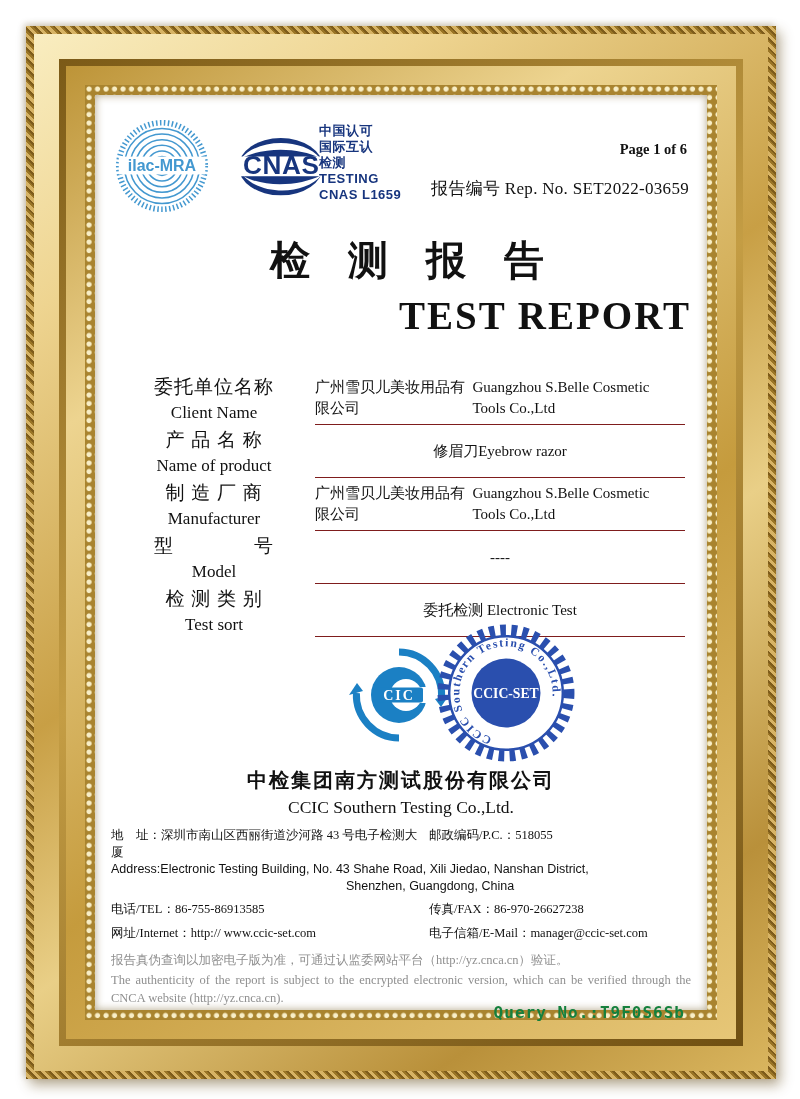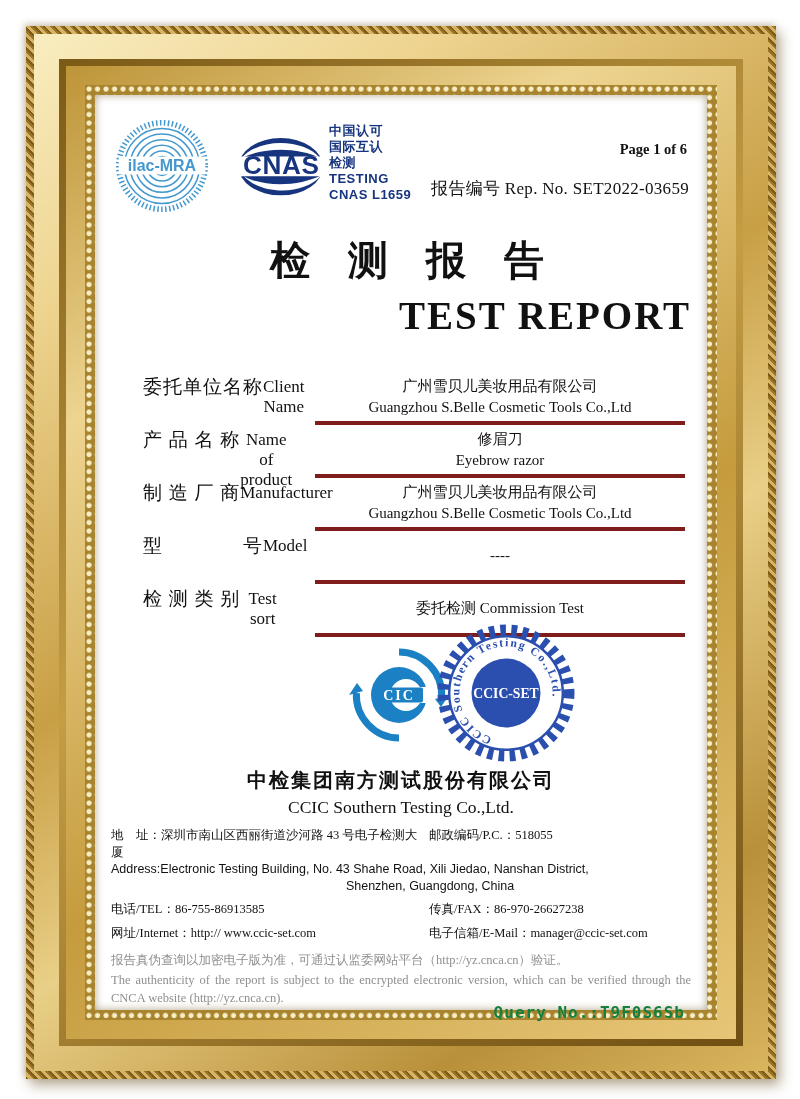--- a/index.html
+++ b/index.html
@@ -22,42 +22,42 @@
         background:radial-gradient(circle at 4px 4px,#f8eec6 2.2px,#a9842f 3px);
         background-size:8.5px 8.5px; }
   .paper { width:100%; height:100%; background:#fff; position:relative;
            box-shadow:inset 0 0 9px rgba(100,75,15,.5);
            padding:14px 16px 0; color:#111; }
 
   
   .hdr { position:relative; height:104px; margin-top:6px; }
   .ilac { position:absolute; left:4px; top:4px; }
   .cnas { position:absolute; left:120px; top:10px; }
-  .cnas-block { position:absolute; left:218px; top:8px;
+  .cnas-block { position:absolute; left:208px; top:8px;
     font-family:"Liberation Sans","DejaVu Sans",sans-serif; font-weight:bold;
     font-size:13px; line-height:16px; color:#17357e; letter-spacing:.5px; }
   .page-info { position:absolute; right:4px; top:26px; font-weight:bold; font-size:14.5px; }
   .report-no { position:absolute; right:2px; top:62px; font-size:17px; letter-spacing:.3px; }
 
   
   .title-cn { margin-top:14px; text-align:center; font-size:40px; font-weight:600;
               word-spacing:24px; letter-spacing:2px; padding-left:14px; }
   .title-en { margin-top:5px; text-align:right; font-size:39px; font-weight:bold;
               letter-spacing:2px; padding-left:14px; }
 
   
   .form { margin-top:34px; padding-left:32px; padding-right:6px; }
   .frow { display:flex; height:53px; }
-  .flabel { width:142px; text-align:center; display:flex; 
+  .flabel { width:142px; text-align:center; display:flex; flex-direction:column;
             justify-content:flex-start; padding-top:2px; }
   .flabel .cn { font-size:19px; letter-spacing:1px; white-space:nowrap; }
   .flabel .en { font-size:17px; margin-top:3px; }
-  .fvalue { flex:1; margin-left:30px; border-bottom:4px solid #7f1d1d;
-            display:flex; flex-direction:column; justify-content:center;
-            align-items:center; text-align:right; }
+  .fvalue { flex:1; margin-left:30px; border-bottom:1px solid #7f1d1d;
+            display:flex; justify-content:center;
+            align-items:center; text-align:left; }
   .fvalue .cn { font-size:15px; line-height:21px; }
   .fvalue .en { font-size:15px; line-height:21px; }
   .fvalue .single { font-size:15px; }
 
   
   .stamps { display:flex; align-items:center; margin:-12px 0 0 238px; height:140px; position:relative; }
   .stamp-set { margin-left:-14px; margin-top:-4px; }
 
   
   .company-cn { text-align:center; font-family:"Liberation Sans","DejaVu Sans",sans-serif;
@@ -168,21 +168,21 @@
         <div class="fvalue">
           <span class="single">----</span>
         </div>
       </div>
       <div class="frow">
         <div class="flabel">
           <span class="cn">检 测 类 别</span>
           <span class="en">Test sort</span>
         </div>
         <div class="fvalue">
-          <span class="single">委托检测 Commission Test</span>
+          <span class="single">委托检测 Electronic Test</span>
         </div>
       </div>
     </div>
 
     <div class="stamps">
       <svg width="100" height="100" viewBox="0 0 100 100">
         <path d="M50 7 A 43 43 0 0 1 92.6 52" fill="none" stroke="#1b80c4" stroke-width="7"></path>
         <polygon points="86,54 100,50 92,62" fill="#1b80c4"></polygon>
         <path d="M50 93 A 43 43 0 0 1 7.4 48" fill="none" stroke="#1b80c4" stroke-width="7"></path>
         <polygon points="14,46 0,50 8,38" fill="#1b80c4"></polygon>

